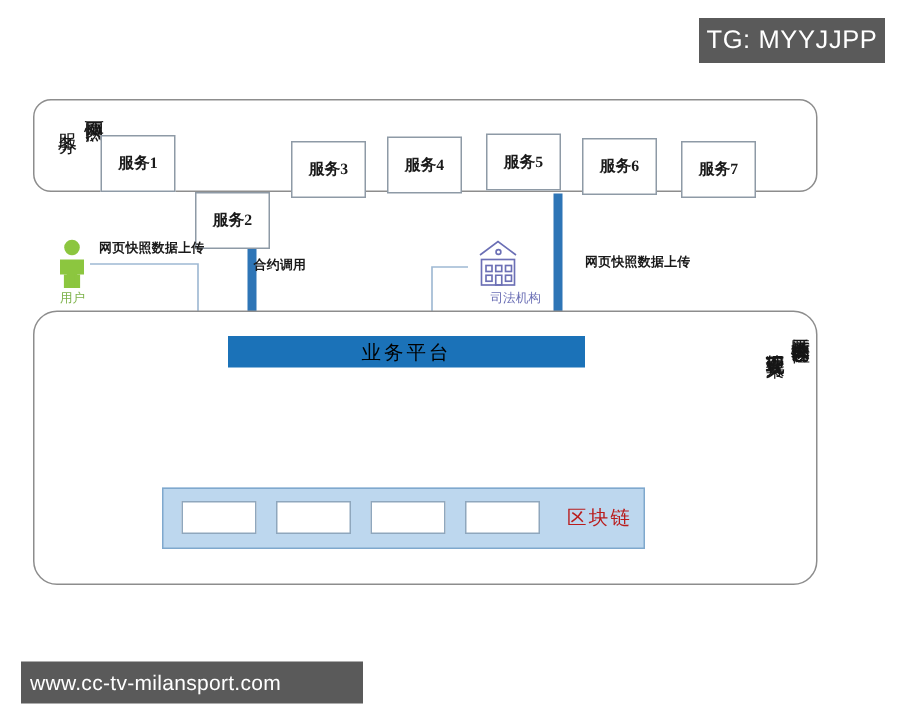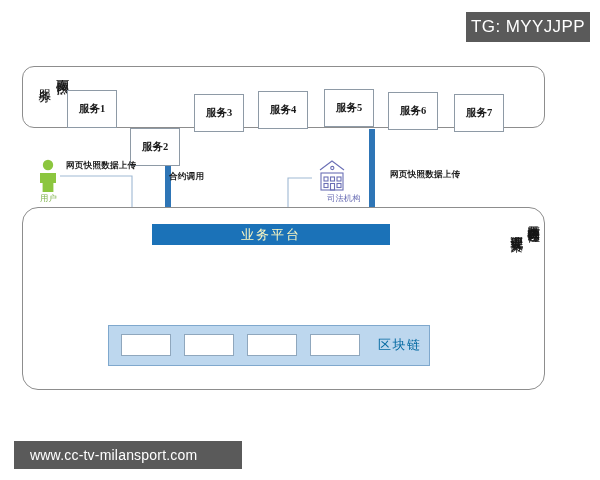--- a/index.html
+++ b/index.html
@@ -16,21 +16,21 @@
   .tg-badge{
     position:absolute; left:466px; top:12px; width:124px; height:30px;
     background:#5a5a5a; color:#ffffff;
     font-size:17px; letter-spacing:.4px;
     display:flex; align-items:center; justify-content:center;
   }
   .site-badge{
     position:absolute; left:14px; top:441px; width:228px; height:28px;
     background:#5a5a5a; color:#ffffff;
     font-size:14px; letter-spacing:.2px;
-    display:flex; align-items:center; padding-left:16px;
+    display:flex; align-items:center; padding-left:6px;
     box-sizing:border-box;
   }
 
   
   .top-box{
     position:absolute; left:22px; top:66px; width:523px; height:62px;
     border:1.3px solid #8d8d8d; border-radius:12px; background:#fff;
     box-sizing:border-box;
   }
   .vlabel{
@@ -58,21 +58,21 @@
     box-sizing:border-box;
   }
   .right-vlabel-a{ left:527px; top:216px; font-size:12.5px; letter-spacing:.4px;}
   .right-vlabel-b{ left:510px; top:226px; font-size:12.5px; letter-spacing:.4px;}
 
   
   .platform{
     position:absolute; left:152px; top:224px; width:238px; height:21px;
     background:#1b72b8;
     display:flex; align-items:center; justify-content:center;
-    color:#fef9c3; font-size:13px; letter-spacing:2px;
+    color:#000000; font-size:13px; letter-spacing:2px;
     font-family:"Liberation Serif","DejaVu Serif",serif;
   }
 
   
   .contract{
     position:absolute; left:141px; top:262px; width:64px; height:30px;
   }
   .contract-text{
     position:absolute; left:0; top:0; width:64px; height:26px;
     display:flex; align-items:center; justify-content:center;
@@ -82,21 +82,21 @@
   }
 
   
   .chain-box{
     position:absolute; left:108px; top:325px; width:322px; height:41px;
     background:#bdd7ee; border:1px solid #7fa8cd;
     box-sizing:border-box;
   }
   .chain-label{
     position:absolute; left:378px; top:336px;
-    font-size:13px; color:#0369a1; letter-spacing:1.5px;
+    font-size:13px; color:#b91c1c; letter-spacing:1.5px;
     font-family:"Liberation Serif","DejaVu Serif",serif;
   }
   .blk{
     position:absolute; width:50px; height:22px;
     background:#ffffff; border:1.1px solid #8fa7bd;
     box-sizing:border-box;
   }
 
   
   .note{

